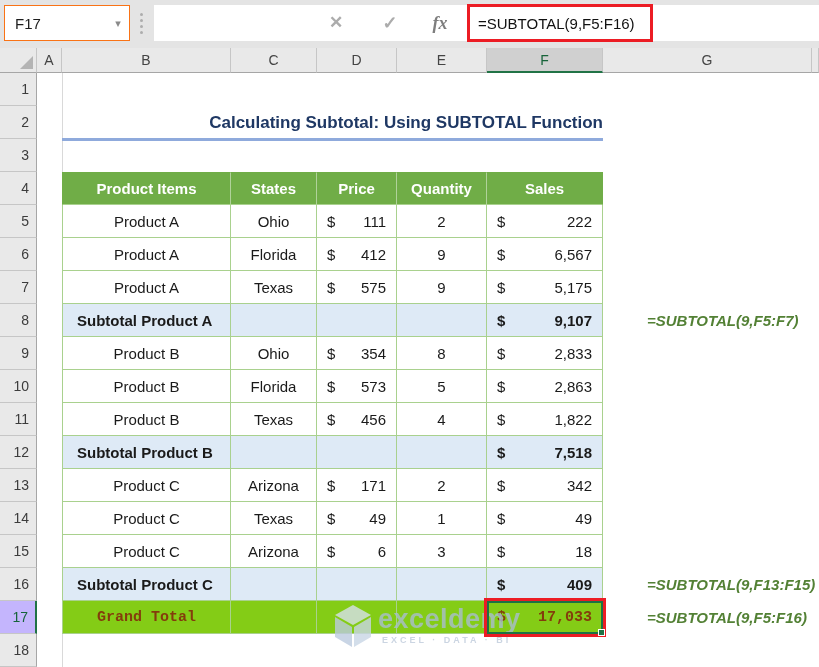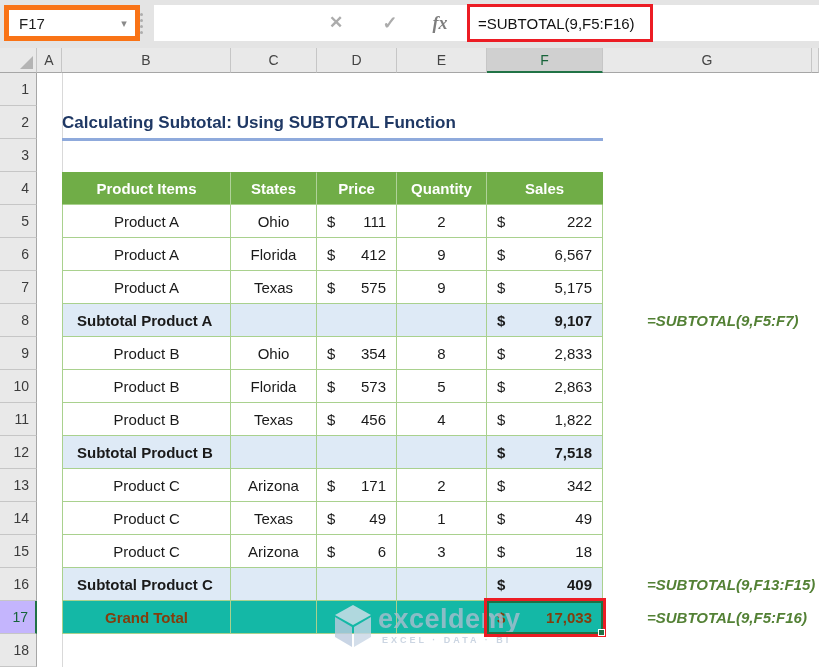--- a/index.html
+++ b/index.html
@@ -2,22 +2,22 @@
 <html><head>
 <meta charset="utf-8">
 <style>
   * { box-sizing: border-box; margin: 0; padding: 0; }
   html,body { width: 819px; height: 667px; overflow: hidden; background:#fff;
     font-family: "Liberation Sans", sans-serif; }
   .app { position: relative; width: 819px; height: 667px; background:#fff; }
 
   
   .topbar { position:absolute; left:0; top:0; width:819px; height:48px; background:#E4E4E4; }
-  .namebox { position:absolute; left:4px; top:5px; width:136px; height:36px; background:#fff;
-    border:5px solid #f97316; display:flex; align-items:center; }
+  .namebox { position:absolute; left:4px; top:5px; width:126px; height:36px; background:#fff;
+    border:1px solid #f97316; display:flex; align-items:center; }
   .namebox .nbval { padding-left:10px; font-size:15px; color:#1d1d1d; flex:1; }
   .namebox .nb-arrow { width:22px; text-align:center; color:#8A8A8A; font-size:11px; }
   .dots { position:absolute; left:140px; top:13px; display:flex; flex-direction:column; gap:3px; }
   .dots i { width:3px; height:3px; border-radius:50%; background:#ADADAD; }
   .fpanel { position:absolute; left:154px; top:5px; right:0; height:36px; background:#fff; }
   .fbtn { position:absolute; top:0; height:36px; line-height:36px; text-align:center; width:36px; }
   .fbtn.cancel { left:164px; color:#ACACAC; font-size:17px; font-weight:bold; }
   .fbtn.enter  { left:218px; color:#ACACAC; font-size:18px; font-weight:bold; }
   .fbtn.fx { left:268px; color:#7E7E7E; font-size:18px; font-style:italic; font-weight:bold;
     font-family:"Liberation Serif", serif; }
@@ -40,39 +40,39 @@
   .rowhdrs { position:absolute; left:0; top:73px; width:37px; }
   .rh { width:37px; height:33px; background:#E9E9E9; border-right:1px solid #A6A6A6;
     border-bottom:1px solid #C6C6C6; display:flex; align-items:center; justify-content:flex-end;
     padding-right:7px; font-size:14px; color:#3C3C3C; }
   .rh.sel { background:#c4b5fd; color:#17643A; border-right:2px solid #217346; }
 
   .gridline-ab { position:absolute; left:62px; top:73px; width:1px; height:594px; background:#D9D9D9; }
 
   
   .title { position:absolute; left:62px; top:107px; width:541px; height:31px; line-height:31px;
-    text-align:left; font-size:17px; font-weight:bold; color:#1F3864; }
+    text-align:right; font-size:17px; font-weight:bold; color:#1F3864; }
   .title-underline { position:absolute; left:62px; top:138px; width:541px; height:3px; background:#8FAADC; }
 
   
   .table { position:absolute; left:62px; top:172px; display:grid;
     grid-template-columns:169px 86px 80px 90px 116px; grid-auto-rows:33px; }
   .trow { display:contents; }
   .cell { border-right:1px solid #A9D18E; border-bottom:1px solid #A9D18E; background:#fff;
     font-size:15px; color:#1A1A1A; display:flex; align-items:center; justify-content:center; }
   .cell.cb { border-left:1px solid #A9D18E; }
   .thead .cell { background:#70AD47; color:#fff; font-weight:bold; border-top:1px solid #70AD47;
     border-right:1px solid rgba(255,255,255,0.45); border-bottom:1px solid #A9D18E; }
   .thead .cell.cb { border-left:1px solid #70AD47; }
   .thead .cell.cf { border-right:1px solid #70AD47; }
   .money { justify-content:space-between; padding:0 10px; }
   .money .cur { }
   .sub .cell { background:#DEEAF6; font-weight:bold; }
   .sub .cell.cb { justify-content:flex-start; padding-left:14px; }
-  .grand .cell { background:#14b8a6; font-weight:bold; color:#843C0C; }
+  .grand .cell { background:#84cc16; font-weight:bold; color:#843C0C;font-family:Liberation Mono, monospace; }
 
   
   .selection { position:absolute; left:487px; top:601px; width:116px; height:33px;
     border:2px solid #1E7145; outline:3px solid #EC1C24; }
   .fill-handle { position:absolute; right:-4px; bottom:-4px; width:7px; height:7px;
     background:#1E7145; border:1px solid #fff; }
 
   
   .ann { position:absolute; left:611px; height:33px; display:flex; align-items:center;
     font-size:15px; font-weight:bold; font-style:italic; color:#538135; white-space:nowrap;margin-left:36px; }

